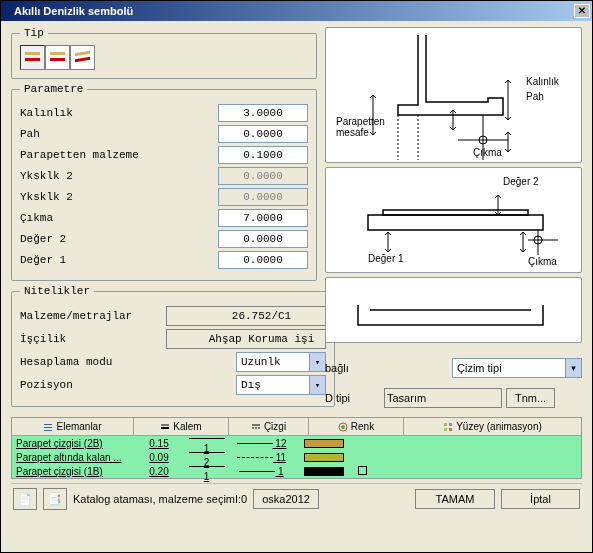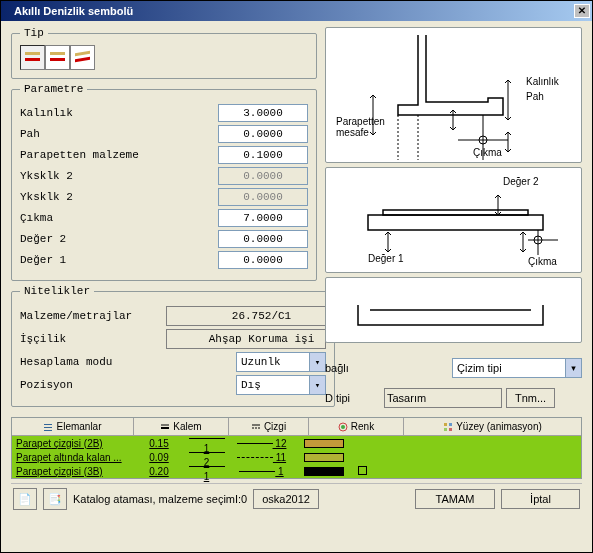--- a/index.html
+++ b/index.html
@@ -114,21 +114,21 @@
     border: 1px solid #808080;
     background: #ECE9D8;
     font: inherit;
     padding: 0 8px;
     cursor: pointer;
   }
   .bot-row { display:flex; align-items:center; gap:4px; margin:3px 0; }
   .bot-label { width:55px; }
   .grid {
     border: 1px solid #919B9C;
-    background: #84cc16;
+    background: #86efac;
     margin-top: 6px;
   }
   .grid-header {
     display:flex; height:18px;
     background:#ECE9D8;
     border-bottom:1px solid #A0A0A0;
   }
   .grid-header .gh {
     border-right:1px solid #A0A0A0;
     display:flex; align-items:center; justify-content:center;
@@ -390,21 +390,21 @@
         </div>
         <div class="gr-row">
           <div class="gr-cell c-elem">Parapet altında kalan ...</div>
           <div class="gr-cell c-kalem">0.09</div>
           <div class="gr-cell c-kk"><span class="line-sample"></span> 2</div>
           <div class="gr-cell c-cizgi"><span class="line-sample dash"></span> 11</div>
           <div class="gr-cell c-renk"><span class="swatch" style="background:#B2B235"></span></div>
           <div class="gr-cell c-yuzey"></div>
         </div>
         <div class="gr-row">
-          <div class="gr-cell c-elem">Parapet çizgisi (3B)</div>
+          <div class="gr-cell c-elem">Parapet çizgisi (1B)</div>
           <div class="gr-cell c-kalem">0.20</div>
           <div class="gr-cell c-kk"><span class="line-sample"></span> 1</div>
           <div class="gr-cell c-cizgi"><span class="line-sample"></span> 1</div>
           <div class="gr-cell c-renk"><span class="swatch" style="background:#000000"></span></div>
           <div class="gr-cell c-yuzey"><span style="display:inline-block;width:9px;height:9px;border:1px solid #000"></span></div>
         </div>
       </div>
   </div>
 
   <div class="bottom-bar">

